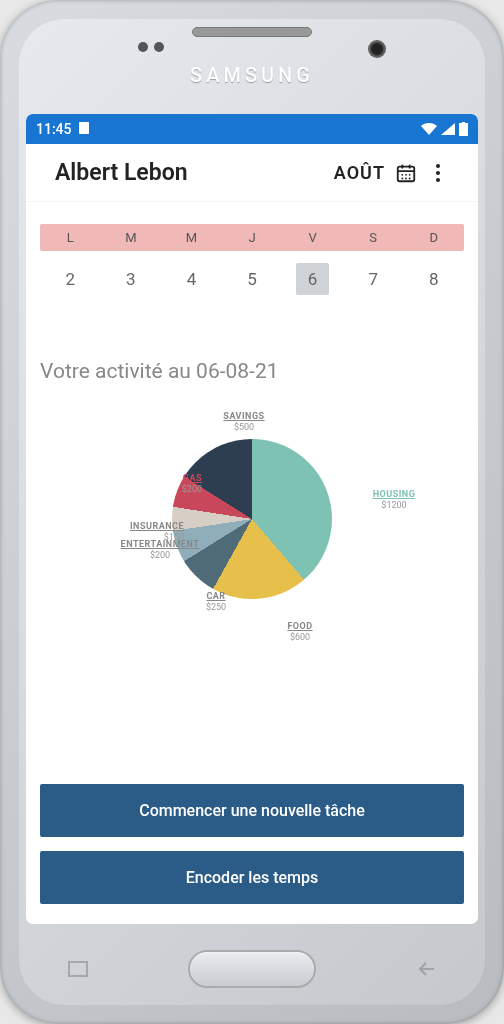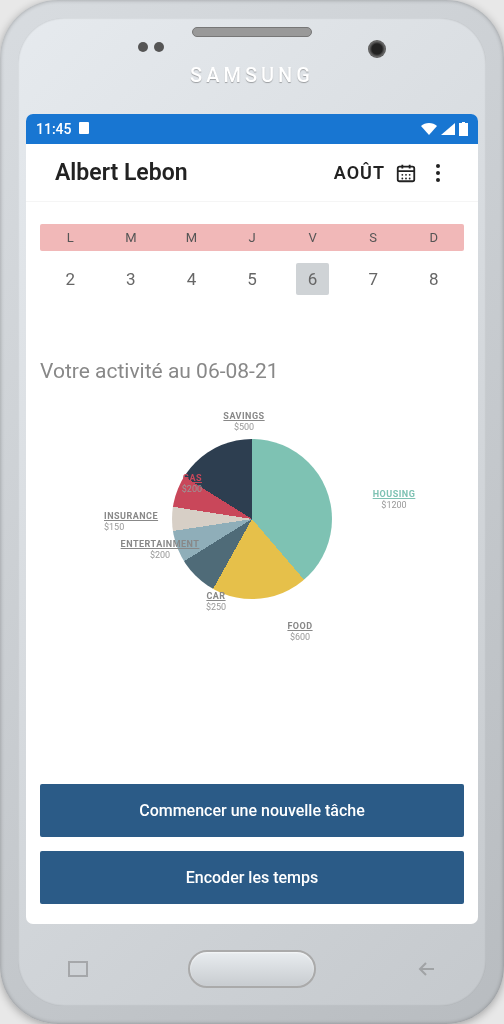--- a/index.html
+++ b/index.html
@@ -80,21 +80,21 @@
   width:160px; height:160px; border-radius:50%;
   position:absolute; top:30px;
 }
 .slice-label{position:absolute; font-size:9px; color:#999; text-align:center; line-height:1.2; width:80px;}
 .slice-label .nm{font-weight:700; letter-spacing:.5px; color:#888;text-decoration:underline;}
 .slice-label.housing{right:30px; top:80px; text-align:center;}
 .slice-label.housing .nm{color:#7ec2b3;}
 .slice-label.food{bottom:6px; left:220px; text-align:center;}
 .slice-label.car{bottom:36px; left:136px; text-align:center;}
 .slice-label.ent{top:130px; left:80px; text-align:center;}
-.slice-label.ins{top:102px; left:64px; text-align:left;}
+.slice-label.ins{top:112px; left:64px; text-align:right;}
 .slice-label.gas{top:64px; left:82px; text-align:right;}
 .slice-label.gas .nm{color:#c9475a;}
 .slice-label.sav{top:2px; left:164px; text-align:center;}
 .buttons{margin-top:auto; display:flex; flex-direction:column; gap:14px; padding-bottom:6px;}
 .btn{background:#2b5b87; color:#fff; text-align:center; padding:17px 12px; font-size:16px; border-radius:2px; font-weight:500;}
 .bottom-hw{height:74px; display:flex; align-items:center; justify-content:space-around;}
 .homebtn{width:128px;height:38px;border-radius:20px;border:2px solid #aaa;background:linear-gradient(#e8ecef,#c8ccd0);box-shadow:inset 0 1px 2px rgba(255,255,255,.6);}
 .navicon{width:20px;height:16px;opacity:.4;}
 </style>
 </head>

